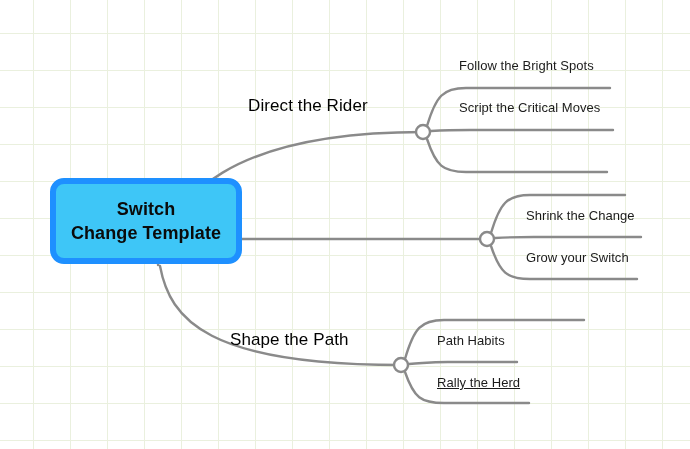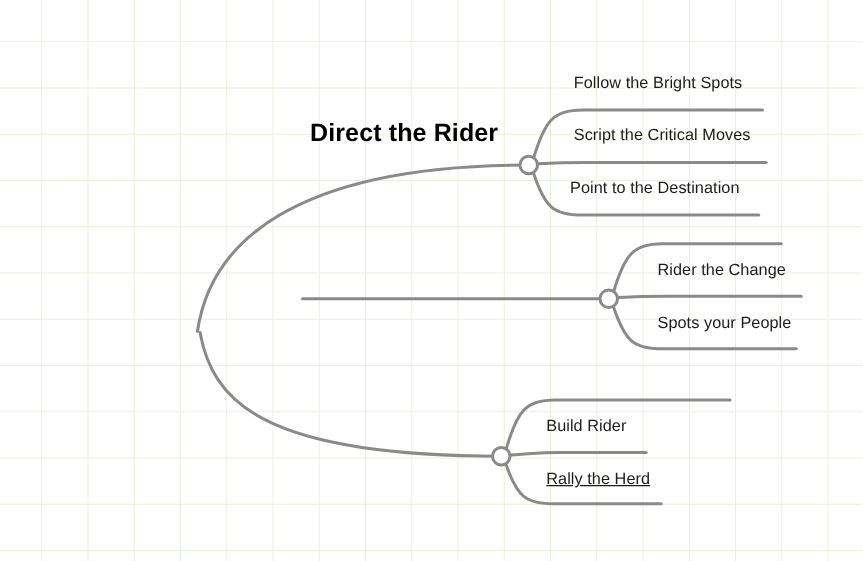--- a/index.html
+++ b/index.html
@@ -48,22 +48,22 @@
     color: #0b0b0b;
     font-size: 18px;
     font-weight: bold;
     line-height: 24px;
     letter-spacing: .1px;
     white-space: nowrap;
   }
   .branch-label {
     position: absolute;
     color: #000000;
-    font-size: 20px;
-    font-weight: bold;
+    font-size: 17px;
+    font-weight: normal;
     white-space: nowrap;
     letter-spacing: .1px;
     z-index: 2;
   }
   .leaf-label {
     position: absolute;
     color: #1b1b1b;
     font-size: 13px;
     font-weight: normal;
     white-space: nowrap;
@@ -96,25 +96,29 @@
       <path d="M 405 359 C 414 328 421 320 444 320 L 584 320"></path>
       <path d="M 409 364 C 426 363 430 362 448 362 L 517 362"></path>
       <path d="M 405 372 C 414 398 421 403 444 403 L 529 403"></path>
 
       <circle cx="423" cy="132" r="7" fill="#ffffff"></circle>
       <circle cx="487" cy="239" r="7" fill="#ffffff"></circle>
       <circle cx="401" cy="365" r="7" fill="#ffffff"></circle>
     </g>
   </svg>
 
+  <div class="central-node">
+    <div class="central-line">Switch</div>
+    <div class="central-line">Change Template</div>
+  </div>
 
   <div class="branch-label" style="left:248px; top:96px;">Direct the Rider</div>
   <div class="leaf-label" style="left:459px; top:58px;">Follow the Bright Spots</div>
   <div class="leaf-label" style="left:459px; top:100px;">Script the Critical Moves</div>
-  <div class="leaf-label" style="left:456px; top:142px;">Point to the Destination</div>
 
-  <div class="leaf-label" style="left:526px; top:208px;">Rider the Change</div>
-  <div class="leaf-label" style="left:526px; top:250px;">Spots your People</div>
+  <div class="leaf-label" style="left:526px; top:208px;">Shrink the Change</div>
+  <div class="leaf-label" style="left:526px; top:250px;">Grow your Switch</div>
 
-  <div class="leaf-label" style="left:437px; top:333px;">Build Rider</div>
+  <div class="branch-label" style="left:230px; top:330px;">Shape the Path</div>
+  <div class="leaf-label" style="left:437px; top:333px;">Path Habits</div>
   <div class="leaf-label" style="left:437px; top:375px;text-decoration:underline;">Rally the Herd</div>
 
 </div>
 
 </body></html>

